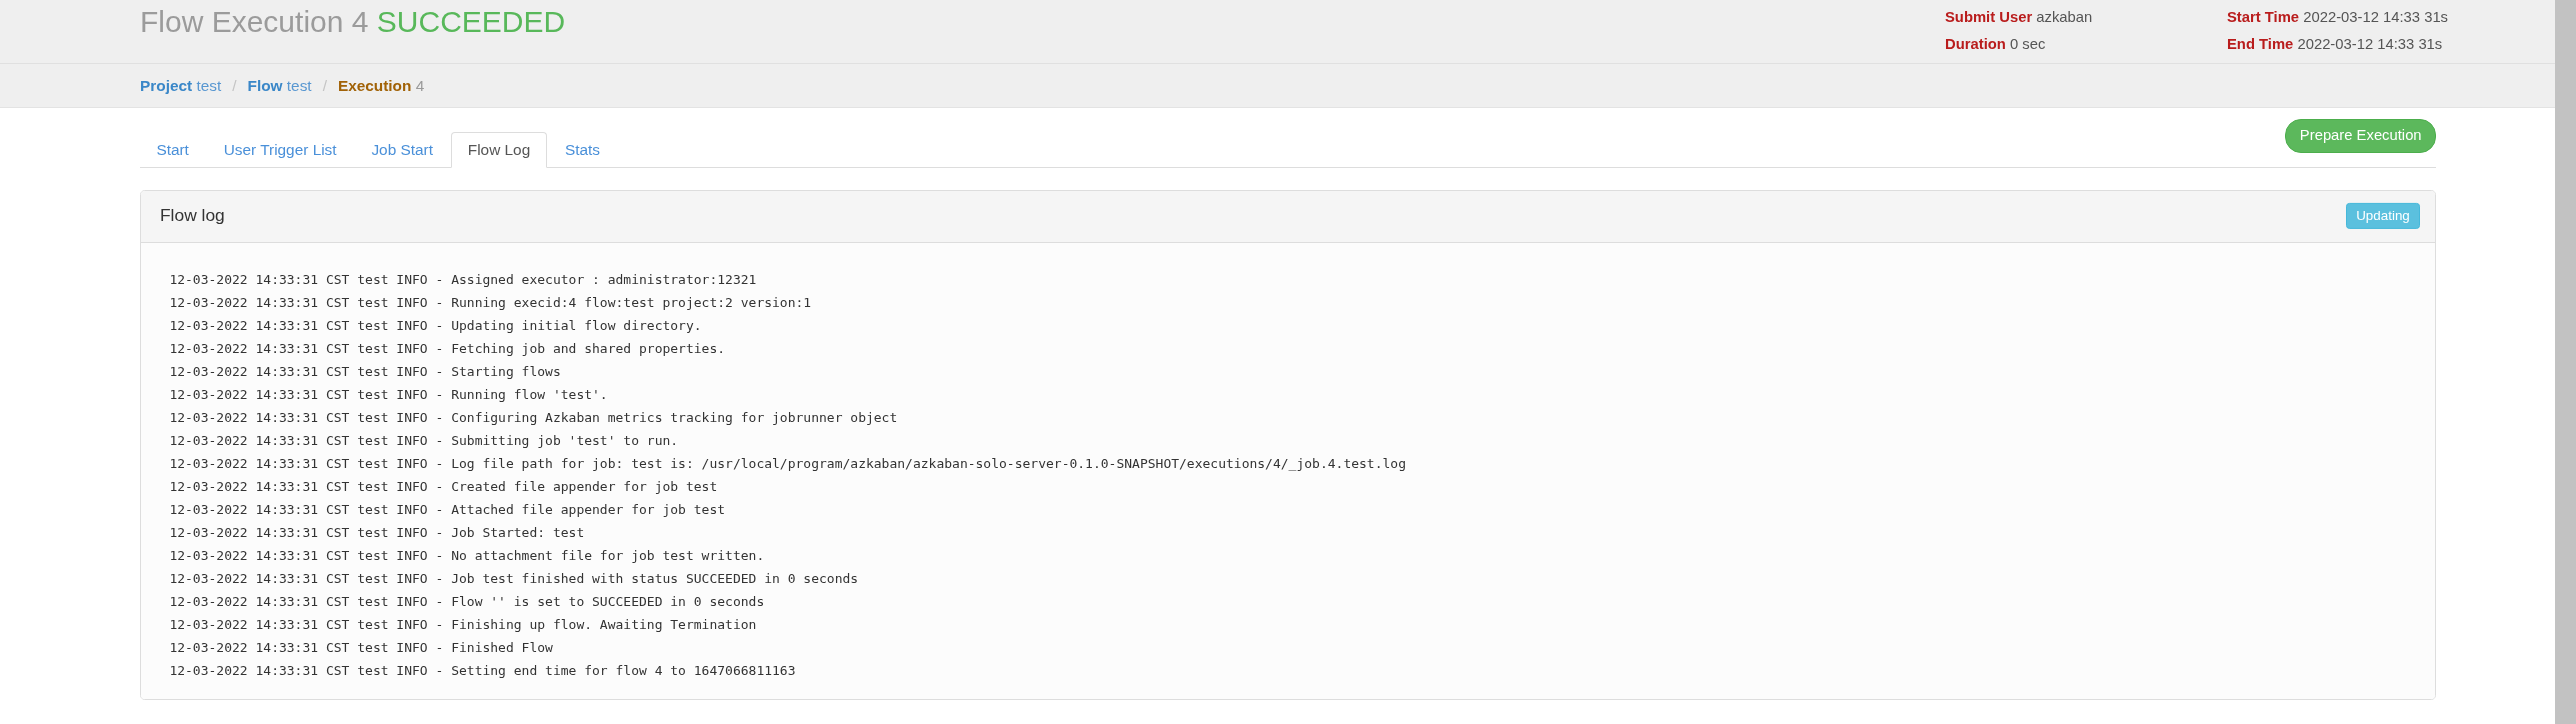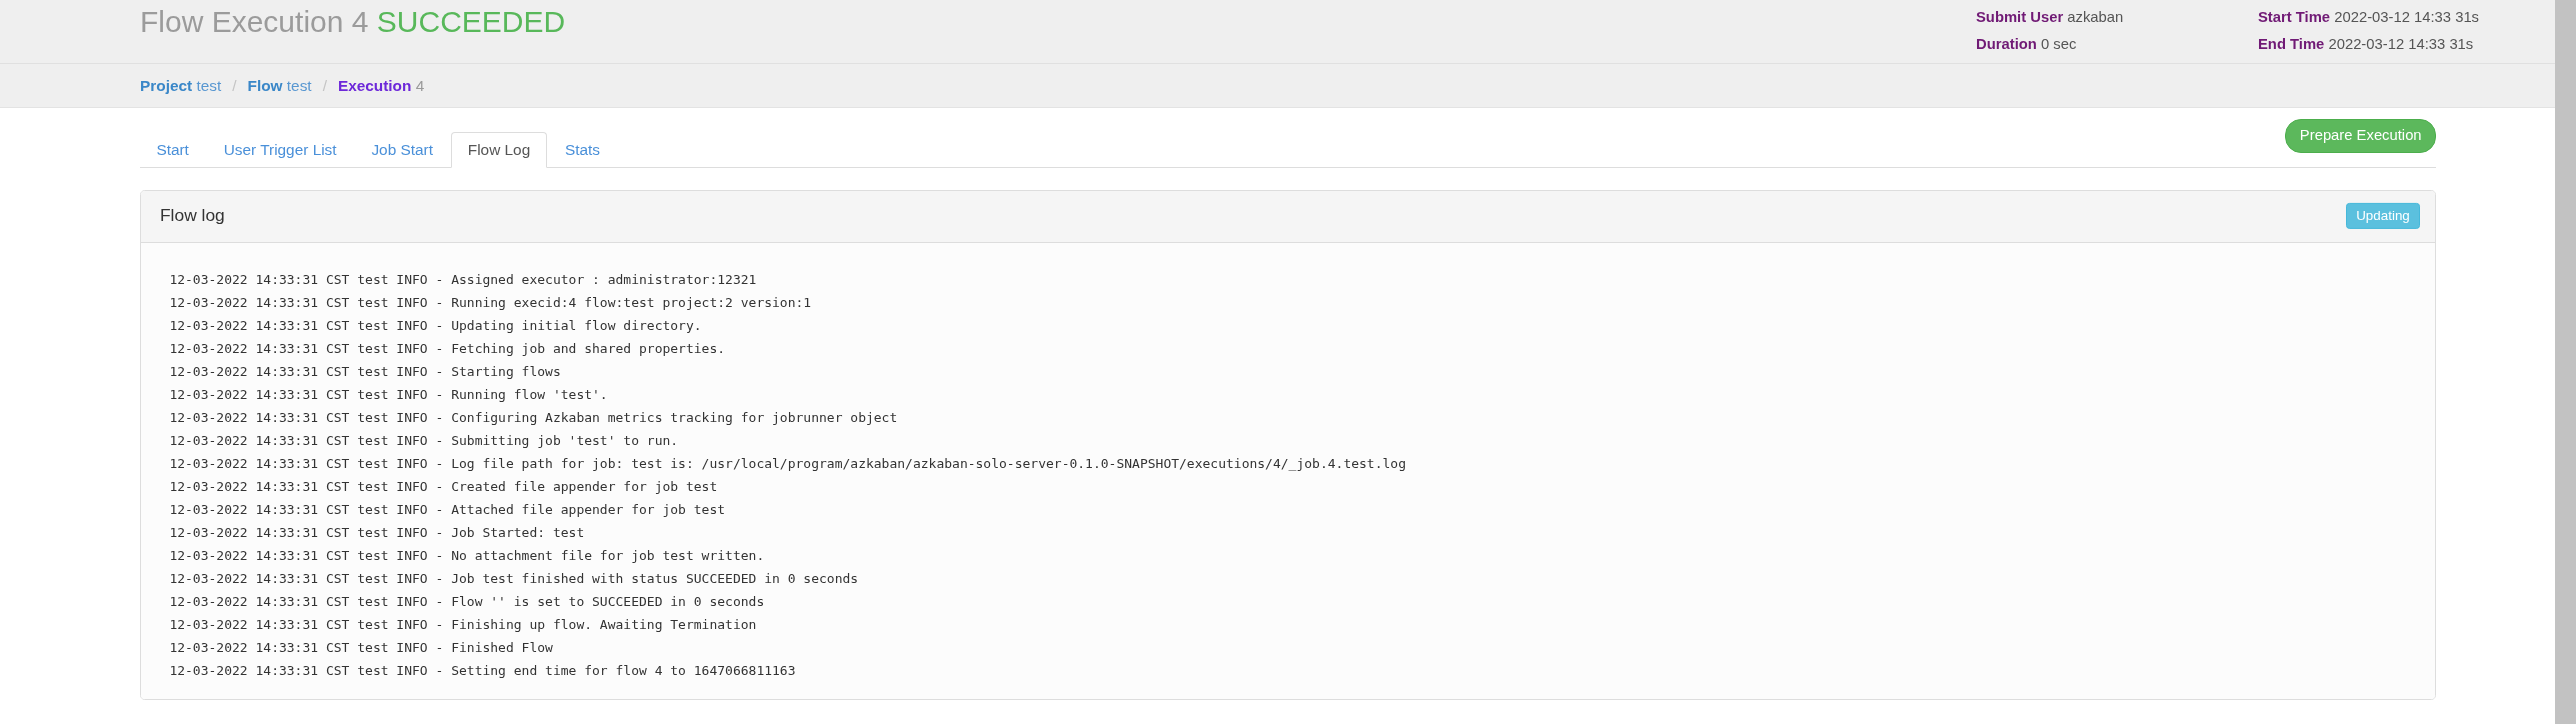--- a/index.html
+++ b/index.html
@@ -50,23 +50,22 @@
   }
   .meta-col {
     font-size: 14.8px;
     line-height: 27px;
     color: #555;
     white-space: nowrap;
   }
   .meta-col.col1 { width: 282px; }
   .meta-col.col2 { width: 349px; }
   .meta-row b {
-    color: #701a75;
+    color: #b91c1c;
     font-weight: bold;
-    margin-left: 31px;
   }
   .meta-row span { color: #555; }
 
   
   .breadcrumb-band {
     background: #efefef;
     height: 44px;
     box-sizing: border-box;
     border-bottom: 0.7px solid #e3e3e3;
     position: relative;
@@ -80,21 +79,21 @@
     white-space: nowrap;
   }
   .breadcrumb .bc-key {
     color: #3a87c8;
     font-weight: bold;
   }
   .breadcrumb .bc-val {
     color: #5897d1;
   }
   .breadcrumb .bc-key-muted {
-    color: #6d28d9;
+    color: #a16207;
     font-weight: bold;
   }
   .breadcrumb .bc-val-muted {
     color: #9a9a9a;
   }
   .breadcrumb .bc-sep {
     color: #c4c4c4;
     padding: 0 6.7px;
   }
 

